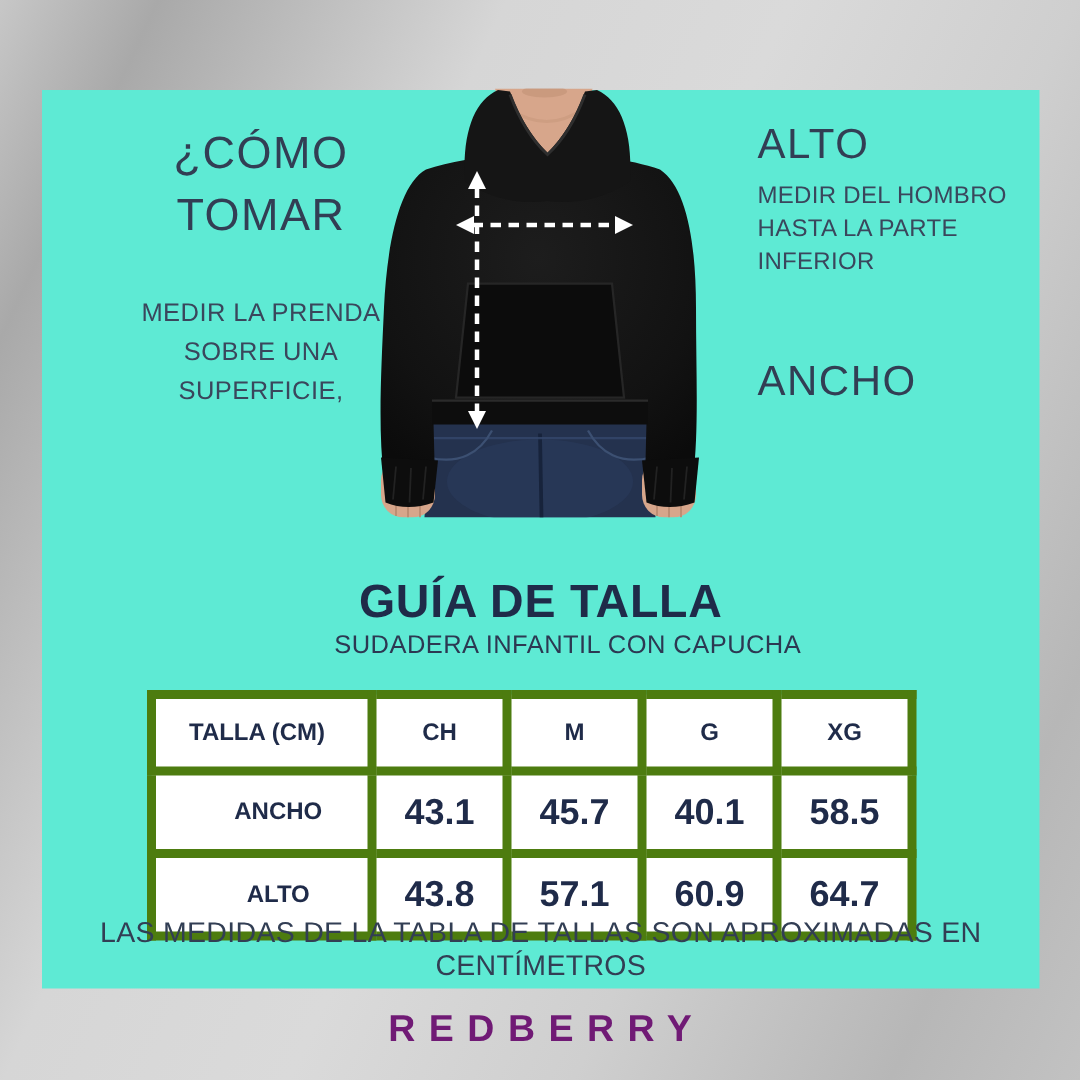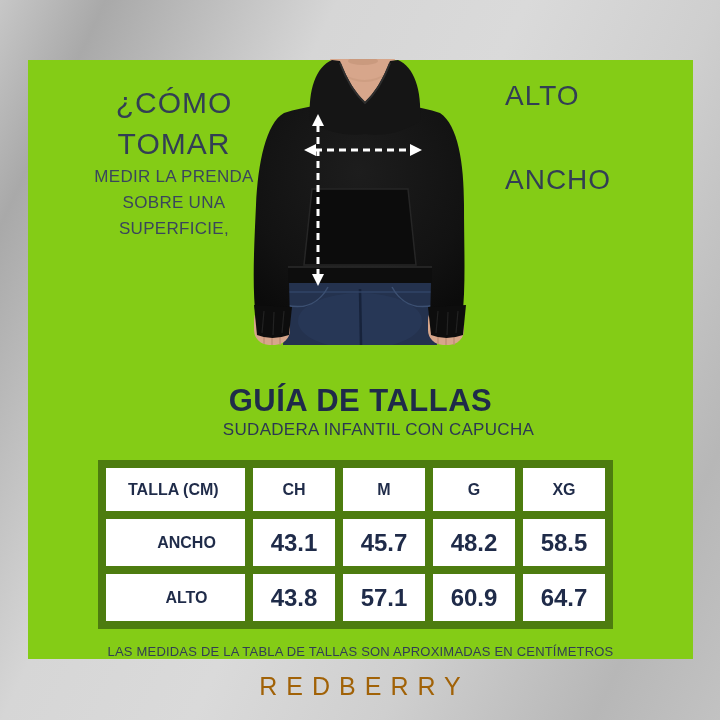--- a/index.html
+++ b/index.html
@@ -4,58 +4,58 @@
 <style>
   * { margin:0; padding:0; box-sizing:border-box; }
   html,body { width:720px; height:720px; }
   body {
     font-family:"Liberation Sans", sans-serif;
     background:linear-gradient(115deg,#c7c7c7 0%,#a9a9a9 10%,#d6d6d6 32%,#dadada 50%,#cfcfcf 68%,#b7b7b7 88%,#c2c2c2 100%);
     position:relative; overflow:hidden;
   }
   .card {
     position:absolute; left:28px; top:60px; width:665px; height:599px;
-    background:#84cc16;
+    background:#5eead4;
   }
   
   .howto {
     position:absolute; left:34px; top:22px; width:224px; text-align:center;
     color:#323e54;
   }
   .howto-title { font-size:30px; font-weight:400; letter-spacing:1px; line-height:41px; }
-  .howto-note { font-size:17px; line-height:26px; letter-spacing:.3px; color:#3a465c; }
+  .howto-note { margin-top:32px; font-size:17px; line-height:26px; letter-spacing:.3px; color:#3a465c; }
   
   .measure-col { position:absolute; left:477px; top:20px; width:180px; color:#323e54; }
   .measure-label { font-size:28px; letter-spacing:1px; font-weight:400; }
   .measure-desc { margin-top:8px; font-size:16px; line-height:22px; letter-spacing:.2px; color:#3a465c; }
   .measure-block.second { margin-top:52px; }
   
   .figure-wrap { position:absolute; left:186px; top:-1px; width:256px; height:286px; }
   
   .guide-title { position:absolute; left:0; top:323px; width:665px; text-align:center;
     font-size:31px; font-weight:700; letter-spacing:.5px; color:#1f2b49; }
   .guide-subtitle { position:absolute; left:18px; top:360px; width:665px; text-align:center;
     font-size:17px; font-weight:400; letter-spacing:.3px; color:#2c3852; }
   table.sizes {
     position:absolute; left:70px; top:400px; width:507px;
     border-collapse:collapse; table-layout:fixed;
     color:#1f2b49;
   }
-  table.sizes th, table.sizes td { border:8px solid #4d7c0f; background:#fff; }
+  table.sizes th, table.sizes td { border:6px solid #4d7c0f; background:#fff; }
   table.sizes col.c0 { width:147px; }
   table.sizes col.cx { width:90px; }
   tr.hdr th { height:51px; font-size:16px; font-weight:700; }
   tr.hdr th.first, td.rowlabel { text-align:left; padding-left:22px; }
   tr.datarow td { height:55px; text-align:center; font-size:24px; font-weight:700; }
   tr.datarow td.rowlabel { font-size:16px; font-weight:700; }
-  .footnote { position:absolute; left:0; top:584px; width:665px; text-align:center;
-    font-size:13px; color:#323e54; letter-spacing:.2px; }
+  .footnote { position:absolute; left:0; top:552px; width:665px; text-align:center;
+    font-size:19px; color:#323e54; letter-spacing:.2px; }
   
   .brand { position:absolute; left:0; top:672px; width:720px; text-align:center;
-    font-size:25px; font-weight:400; letter-spacing:9px; color:#a16207; text-indent:9px; }
+    font-size:25px; font-weight:700; letter-spacing:9px; color:#701a75; text-indent:9px; }
 </style>
 </head>
 <body>
 
 <div class="card">
 
   <div class="howto">
     <div class="howto-title">
       <div>¿CÓMO TOMAR</div>
     </div>
@@ -138,27 +138,32 @@
         <line x1="101" y1="91" x2="197" y2="91" stroke-width="3" stroke-dasharray="7 5"></line>
         <polygon points="90,91 102,85 102,97" stroke="none"></polygon>
         <polygon points="208,91 196,85 196,97" stroke="none"></polygon>
       </g>
     </svg>
   </div>
 
   <div class="measure-col">
     <div class="measure-block">
       <div class="measure-label">ALTO</div>
+      <div class="measure-desc">
+        <div>MEDIR DEL HOMBRO</div>
+        <div>HASTA LA PARTE</div>
+        <div>INFERIOR</div>
+      </div>
     </div>
     <div class="measure-block second">
       <div class="measure-label">ANCHO</div>
     </div>
   </div>
 
-  <div class="guide-title">GUÍA DE TALLAS</div>
+  <div class="guide-title">GUÍA DE TALLA</div>
   <div class="guide-subtitle">SUDADERA INFANTIL CON CAPUCHA</div>
 
   <table class="sizes">
     <colgroup>
       <col class="c0">
         <col class="cx">
         <col class="cx">
         <col class="cx">
         <col class="cx">
     </colgroup>
@@ -167,21 +172,21 @@
       <th class="first">TALLA (CM)</th>
       <th>CH</th>
       <th>M</th>
       <th>G</th>
       <th>XG</th>
     </tr>
     <tr class="datarow">
       <td class="rowlabel">ANCHO</td>
       <td>43.1</td>
       <td>45.7</td>
-      <td>48.2</td>
+      <td>40.1</td>
       <td>58.5</td>
     </tr>
     <tr class="datarow">
       <td class="rowlabel">ALTO</td>
       <td>43.8</td>
       <td>57.1</td>
       <td>60.9</td>
       <td>64.7</td>
     </tr>
   </tbody>

